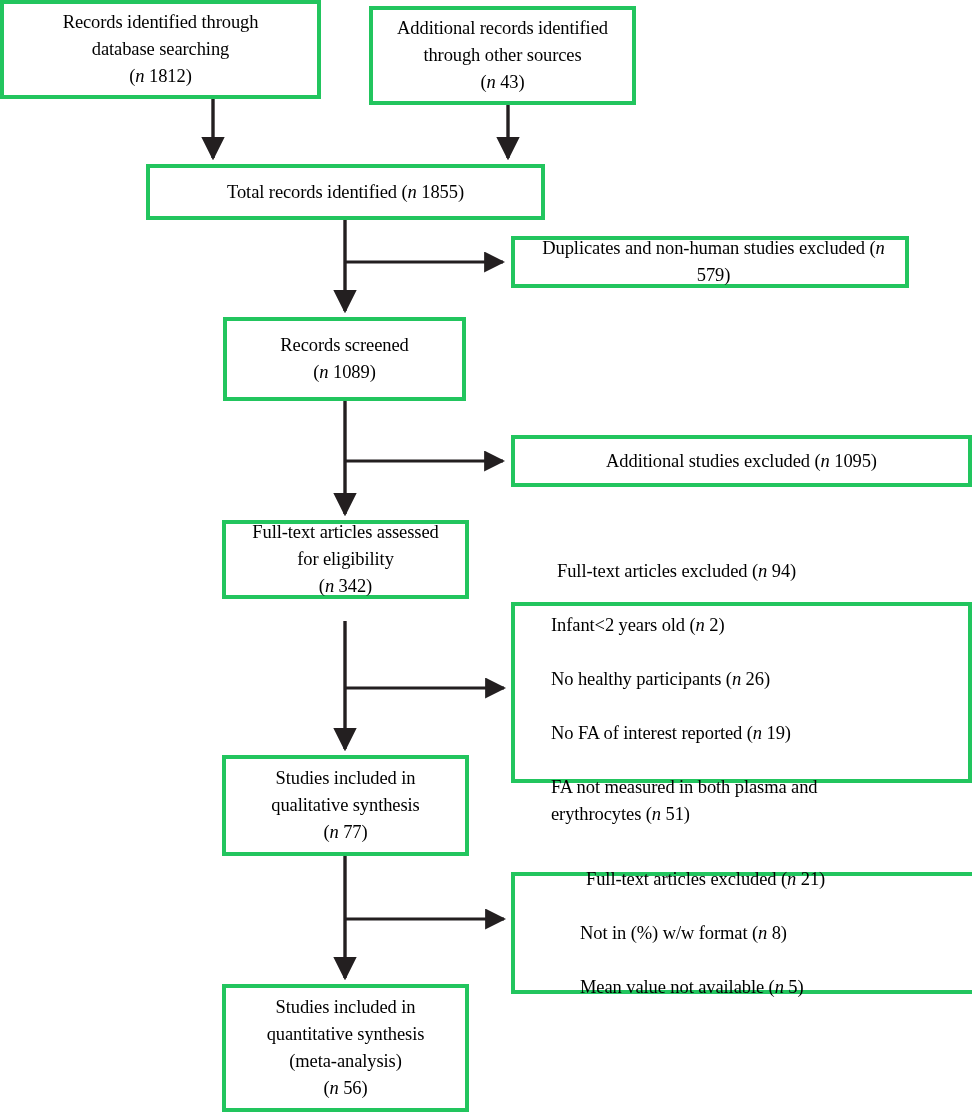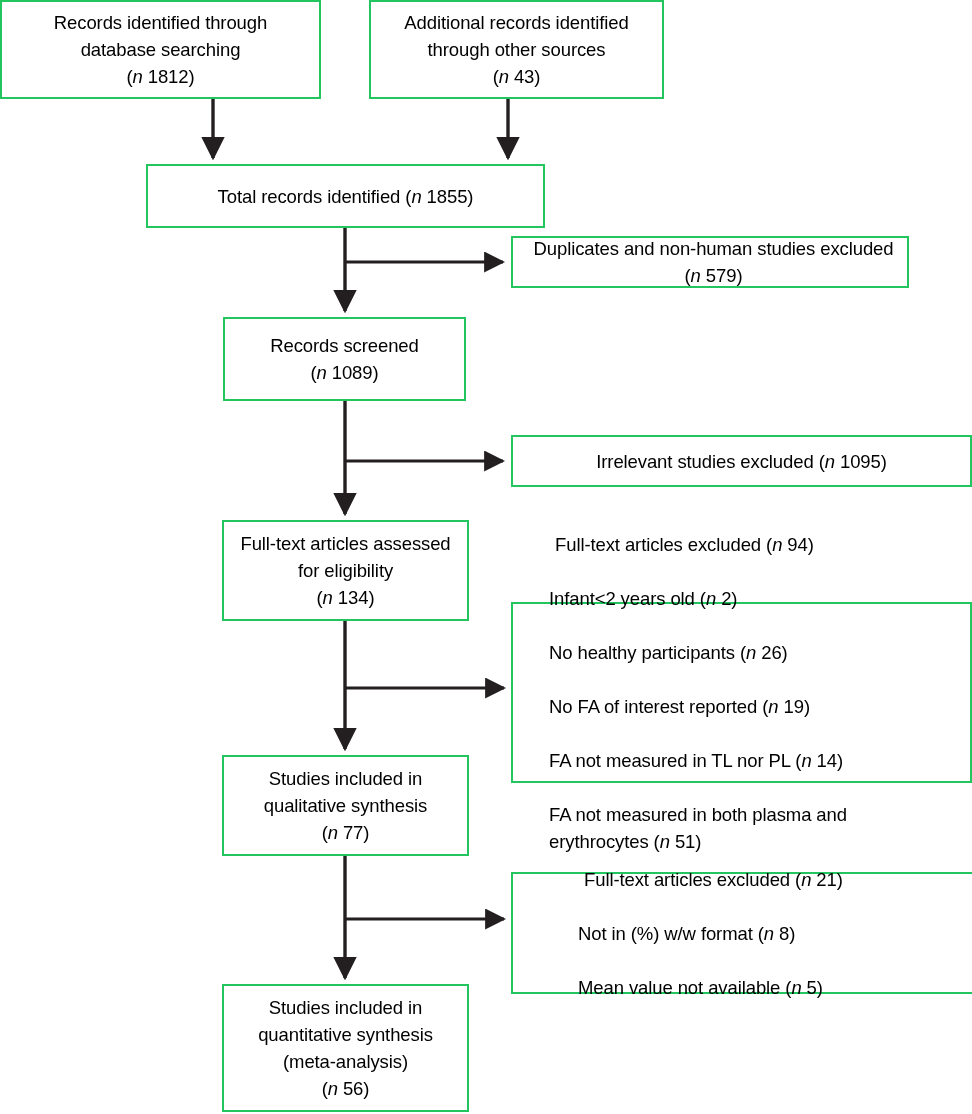--- a/index.html
+++ b/index.html
@@ -14,30 +14,31 @@
   #canvas {
     position: relative;
     width: 972px;
     height: 1114px;
     background: #ffffff;
     overflow: hidden;
   }
   .node {
     position: absolute;
     box-sizing: border-box;
-    border: 2px solid #22c55e;
+    border: 4px solid #22c55e;
     background: #ffffff;
     display: flex;
     align-items: center;
     justify-content: center;
     text-align: center;
     font-size: 18.5px;
     line-height: 27px;
     letter-spacing: -0.1px;
     padding: 2px 6px;
+    font-family: Liberation Serif, serif;
   }
   .node .txt {
     display: block;
     width: 100%;
     white-space: pre-line;
   }
   .node-list {
     justify-content: flex-start;
     text-align: left;
     padding: 6px 10px;
@@ -96,51 +97,50 @@
 
     <path d="M 345 856 L 345 978" stroke="#231f20" stroke-width="3.4" fill="none" marker-end="url(#ah)"></path>
 
     <path d="M 345 919 L 504 919" stroke="#231f20" stroke-width="3" fill="none" marker-end="url(#ah)"></path>
   </svg>
 
   <div class="node" style="left:0px; top:0px; width:321px; height:99px;">
     <span class="txt"><span>Records identified through</span><br><span>database searching</span><br>(<em class="n">n</em><span> 1812)</span></span>
   </div>
 
-  <div class="node" style="left:369px; top:0px; width:295px; height:99px;">
+  <div class="node" style="left:369px; top:6px; width:267px; height:99px;">
     <span class="txt"><span>Additional records identified</span><br><span>through other sources</span><br>(<em class="n">n</em><span> 43)</span></span>
   </div>
 
-  <div class="node" style="left:146px; top:164px; width:399px; height:64px;">
+  <div class="node" style="left:146px; top:164px; width:399px; height:56px;">
     <span class="txt"><span>Total records identified (</span><em class="n">n</em><span> 1855)</span></span>
   </div>
 
   <div class="node" style="left:511px; top:236px; width:398px; height:52px;padding-left:13px;">
     <span class="txt"><span>Duplicates and non-human studies excluded (</span><em class="n">n</em><span> 579)</span></span>
   </div>
 
   <div class="node" style="left:223px; top:317px; width:243px; height:84px;text-align:center;">
     <span class="txt"><span>Records screened</span><br>(<em class="n">n</em><span> 1089)</span></span>
   </div>
 
   <div class="node" style="left:511px; top:435px; width:461px; height:52px;">
-    <span class="txt"><span>Irrelevant studies excluded (</span><em class="n">n</em><span> 1095)</span></span>
+    <span class="txt"><span>Additional studies excluded (</span><em class="n">n</em><span> 1095)</span></span>
   </div>
 
-  <div class="node" style="left:222px; top:520px; width:247px; height:101px;">
-    <span class="txt"><span>Full-text articles assessed</span><br><span>for eligibility</span><br>(<em class="n">n</em><span> 134)</span></span>
+  <div class="node" style="left:222px; top:520px; width:247px; height:79px;">
+    <span class="txt"><span>Full-text articles assessed</span><br><span>for eligibility</span><br>(<em class="n">n</em><span> 342)</span></span>
   </div>
 
   <div class="node node-list" style="left:511px; top:602px; width:461px; height:181px;">
     <span class="txt">
       <span class="hdr"><span>Full-text articles excluded (</span><em class="n">n</em><span> 94)</span></span>
       <span class="sub"><span>Infant&lt;2 years old (</span><em class="n">n</em><span> 2)</span></span>
       <span class="sub"><span>No healthy participants (</span><em class="n">n</em><span> 26)</span></span>
       <span class="sub"><span>No FA of interest reported (</span><em class="n">n</em><span> 19)</span></span>
-      <span class="sub"><span>FA not measured in TL nor PL (</span><em class="n">n</em><span> 14)</span></span>
       <span class="sub"><span>FA not measured in both plasma and
 erythrocytes (</span><em class="n">n</em><span> 51)</span></span>
     </span>
   </div>
 
   <div class="node" style="left:222px; top:755px; width:247px; height:101px;">
     <span class="txt"><span>Studies included in</span><br><span>qualitative synthesis</span><br>(<em class="n">n</em><span> 77)</span></span>
   </div>
 
   <div class="node node-list" style="left:511px; top:872px; width:516px; height:122px;padding-left:39px;">

